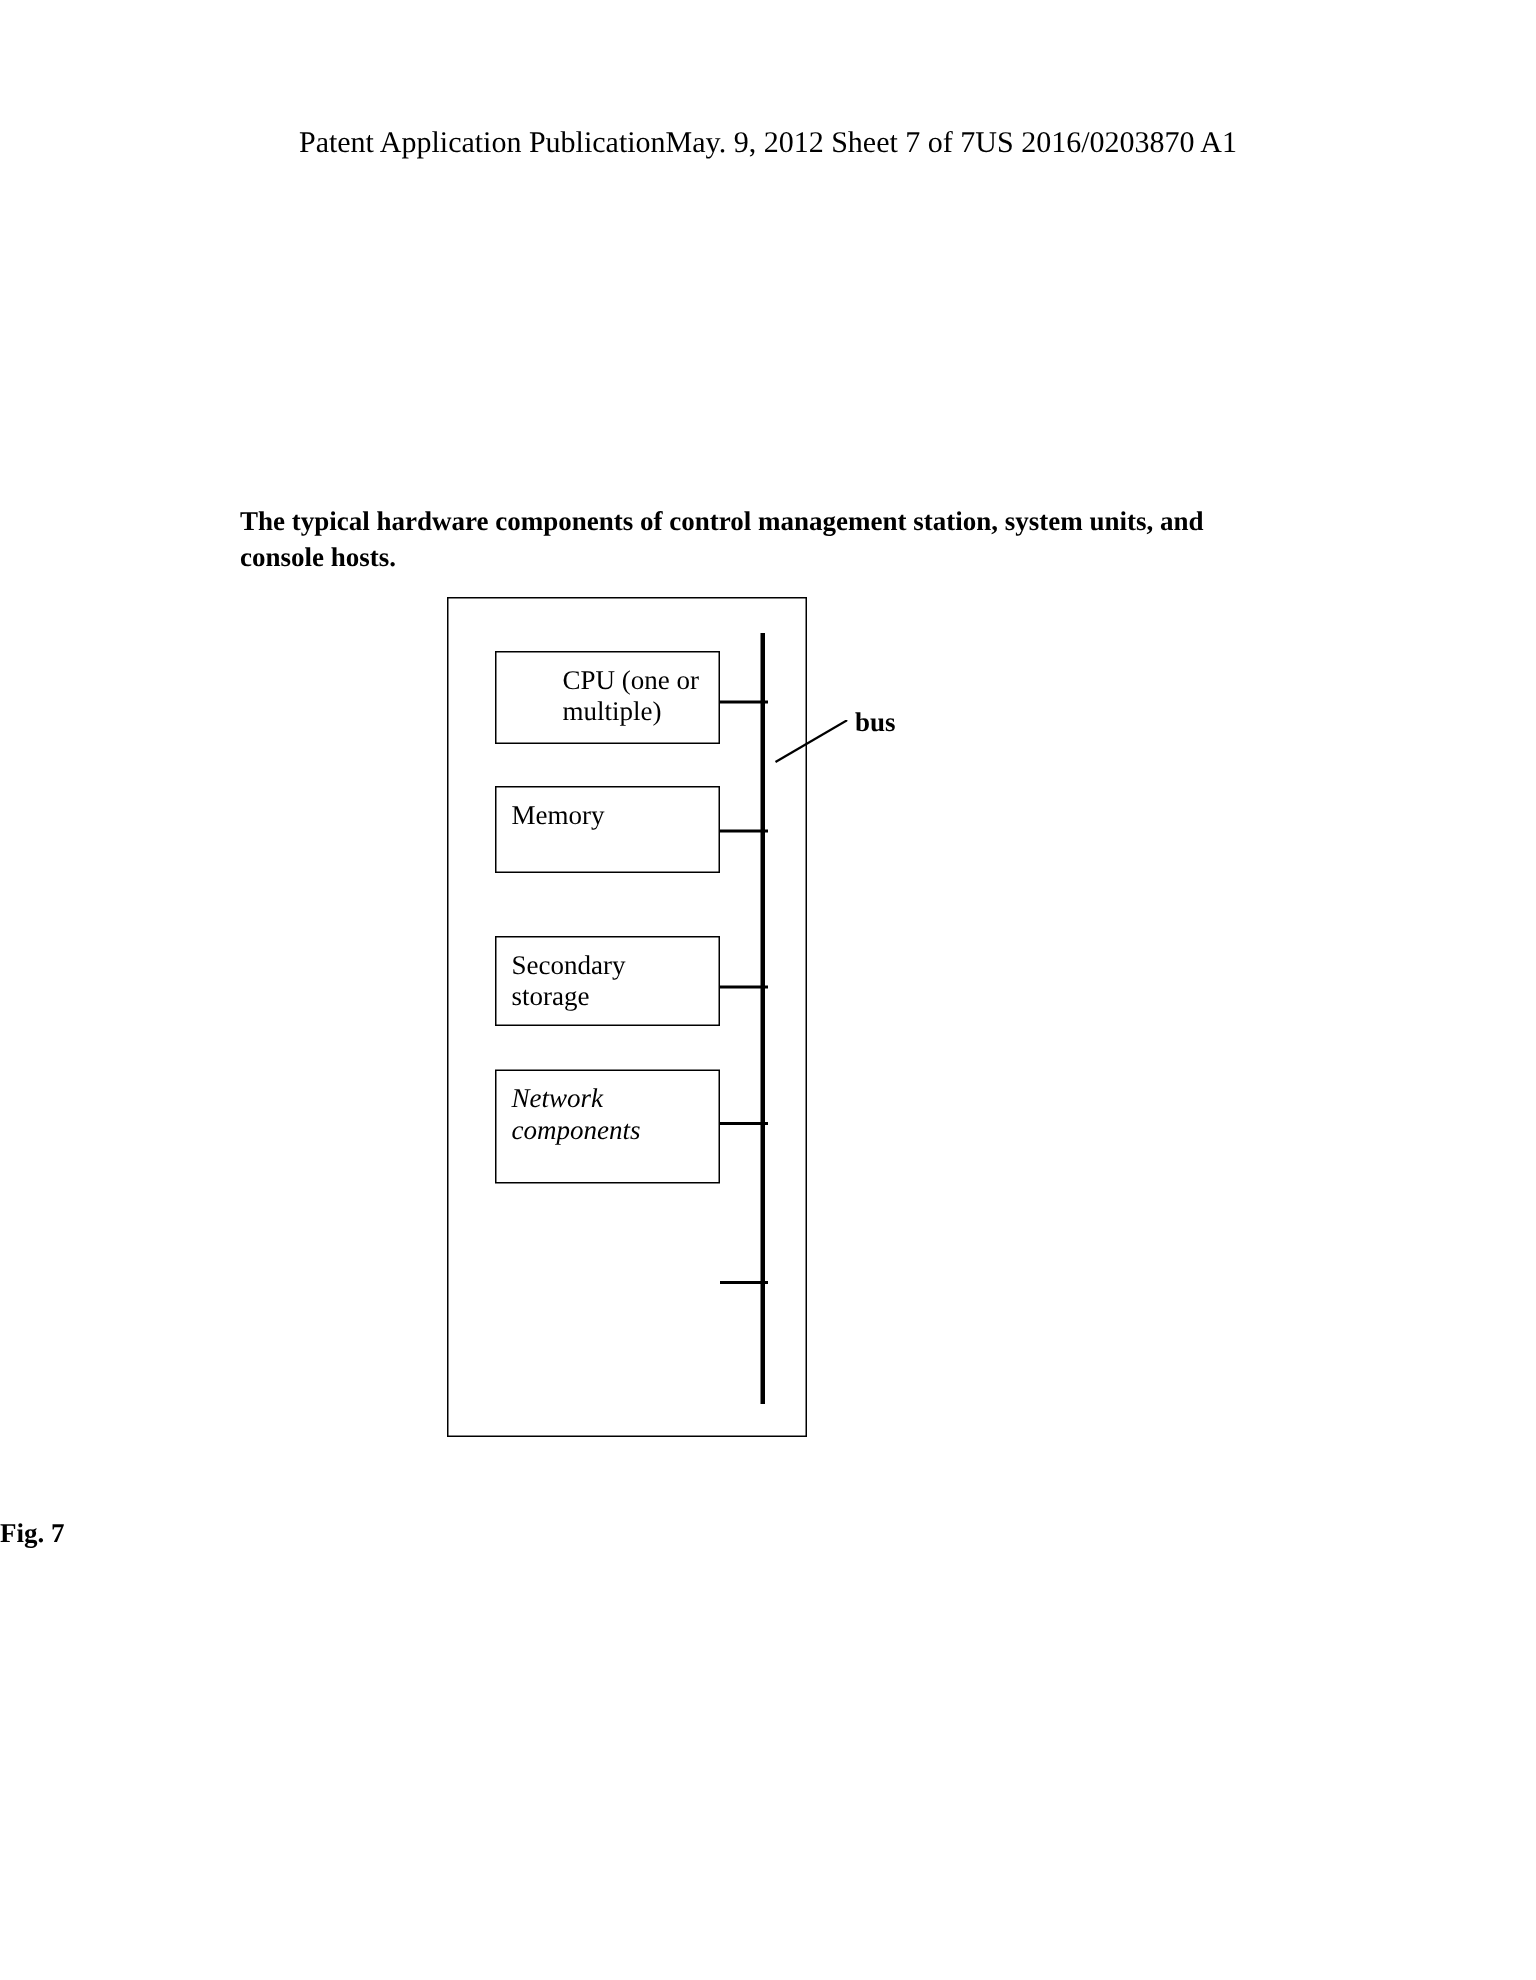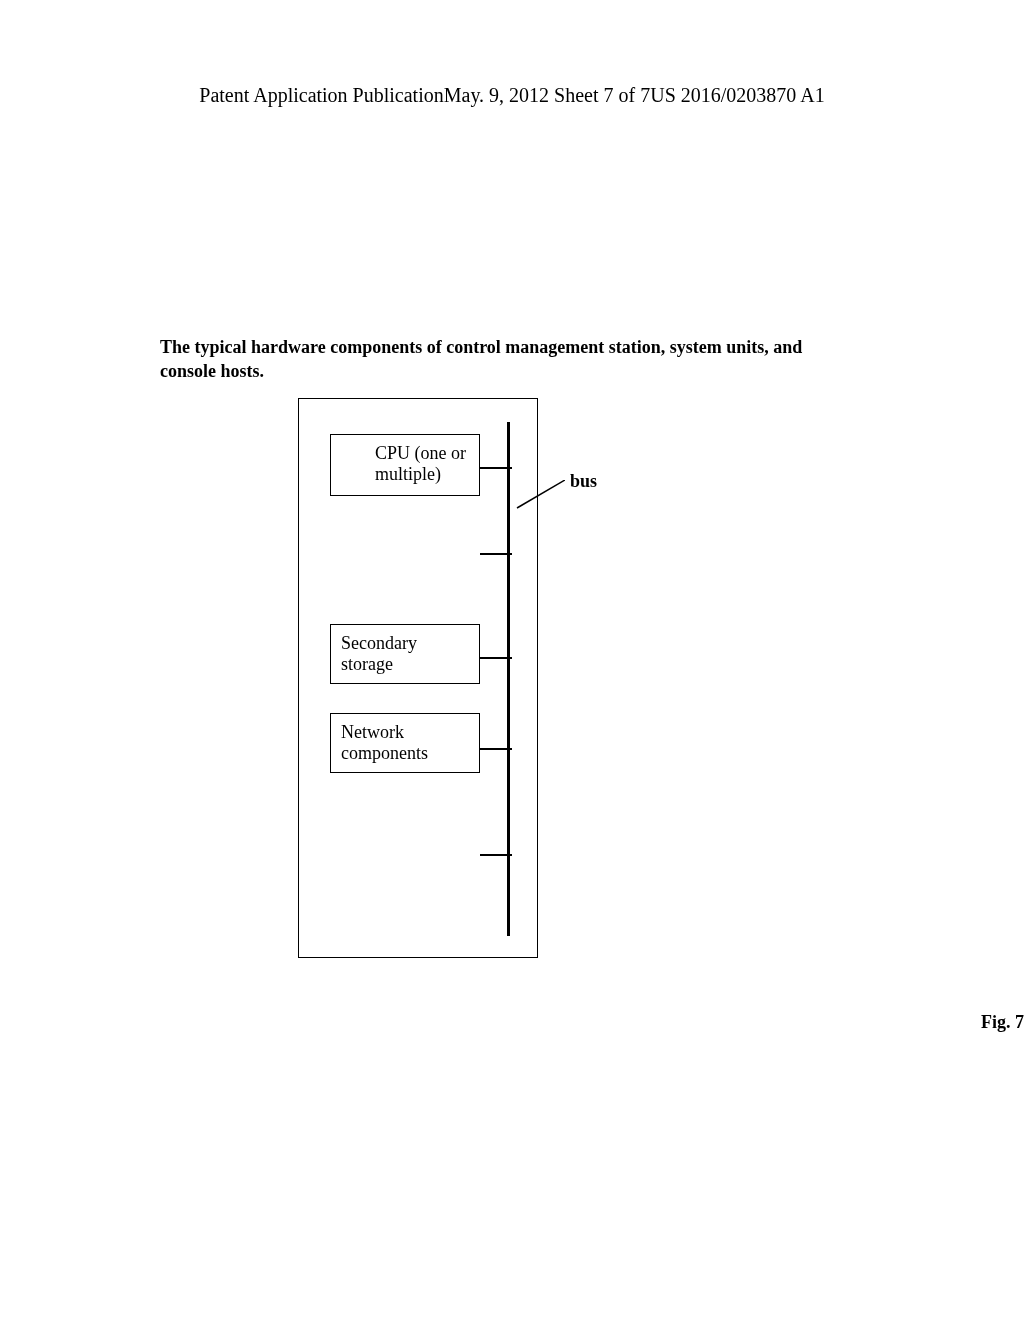--- a/index.html
+++ b/index.html
@@ -52,21 +52,21 @@
       left: 31px;
       width: 150px;
       border: 1.5px solid #000;
       padding: 8px 10px;
       font-size: 18px;
       background: white;
     }
     .box-cpu { top: 35px; height: 62px; padding-left: 44px; }
     .box-memory { top: 125px; height: 58px; }
     .box-storage { top: 225px; height: 60px; }
-    .box-network { top: 314px; height: 60px; }
+    .box-network { top: 314px; height: 76px; font-style: italic; }
     .box-display { top: 420px; height: 60px; }
     .connector {
       position: absolute;
       height: 2px;
       background: #000;
       left: 181px;
       width: 32px;
     }
     .conn-cpu { top: 68px; }
     .conn-memory { top: 154px; }
@@ -85,21 +85,21 @@
       top: 480px;
       left: 515px;
       width: 50px;
       height: 30px;
     }
     .fig-label {
       position: absolute;
       top: 1012px;
       left: 0;
       width: 100%;
-      text-align: right;
+      text-align: left;
       font-weight: bold;
       font-size: 18px;
     }
   </style>
 </head>
 <body>
 
 <div class="header">
   <span class="header-left">Patent Application Publication</span>
   <span class="header-center">May. 9, 2012  Sheet 7 of 7</span>
@@ -107,20 +107,21 @@
 </div>
 
 <div class="caption">The typical hardware components of control management station, system units, and console hosts.</div>
 
 <div class="diagram-container">
   <div class="bus-line"></div>
 
   <div class="component-box box-cpu">CPU (one or multiple)</div>
   <div class="connector conn-cpu"></div>
 
+  <div class="component-box box-memory">Memory</div>
   <div class="connector conn-memory"></div>
 
   <div class="component-box box-storage">Secondary storage</div>
   <div class="connector conn-storage"></div>
 
   <div class="component-box box-network">Network components</div>
   <div class="connector conn-network"></div>
 
   <div class="connector conn-display"></div>
 </div>

